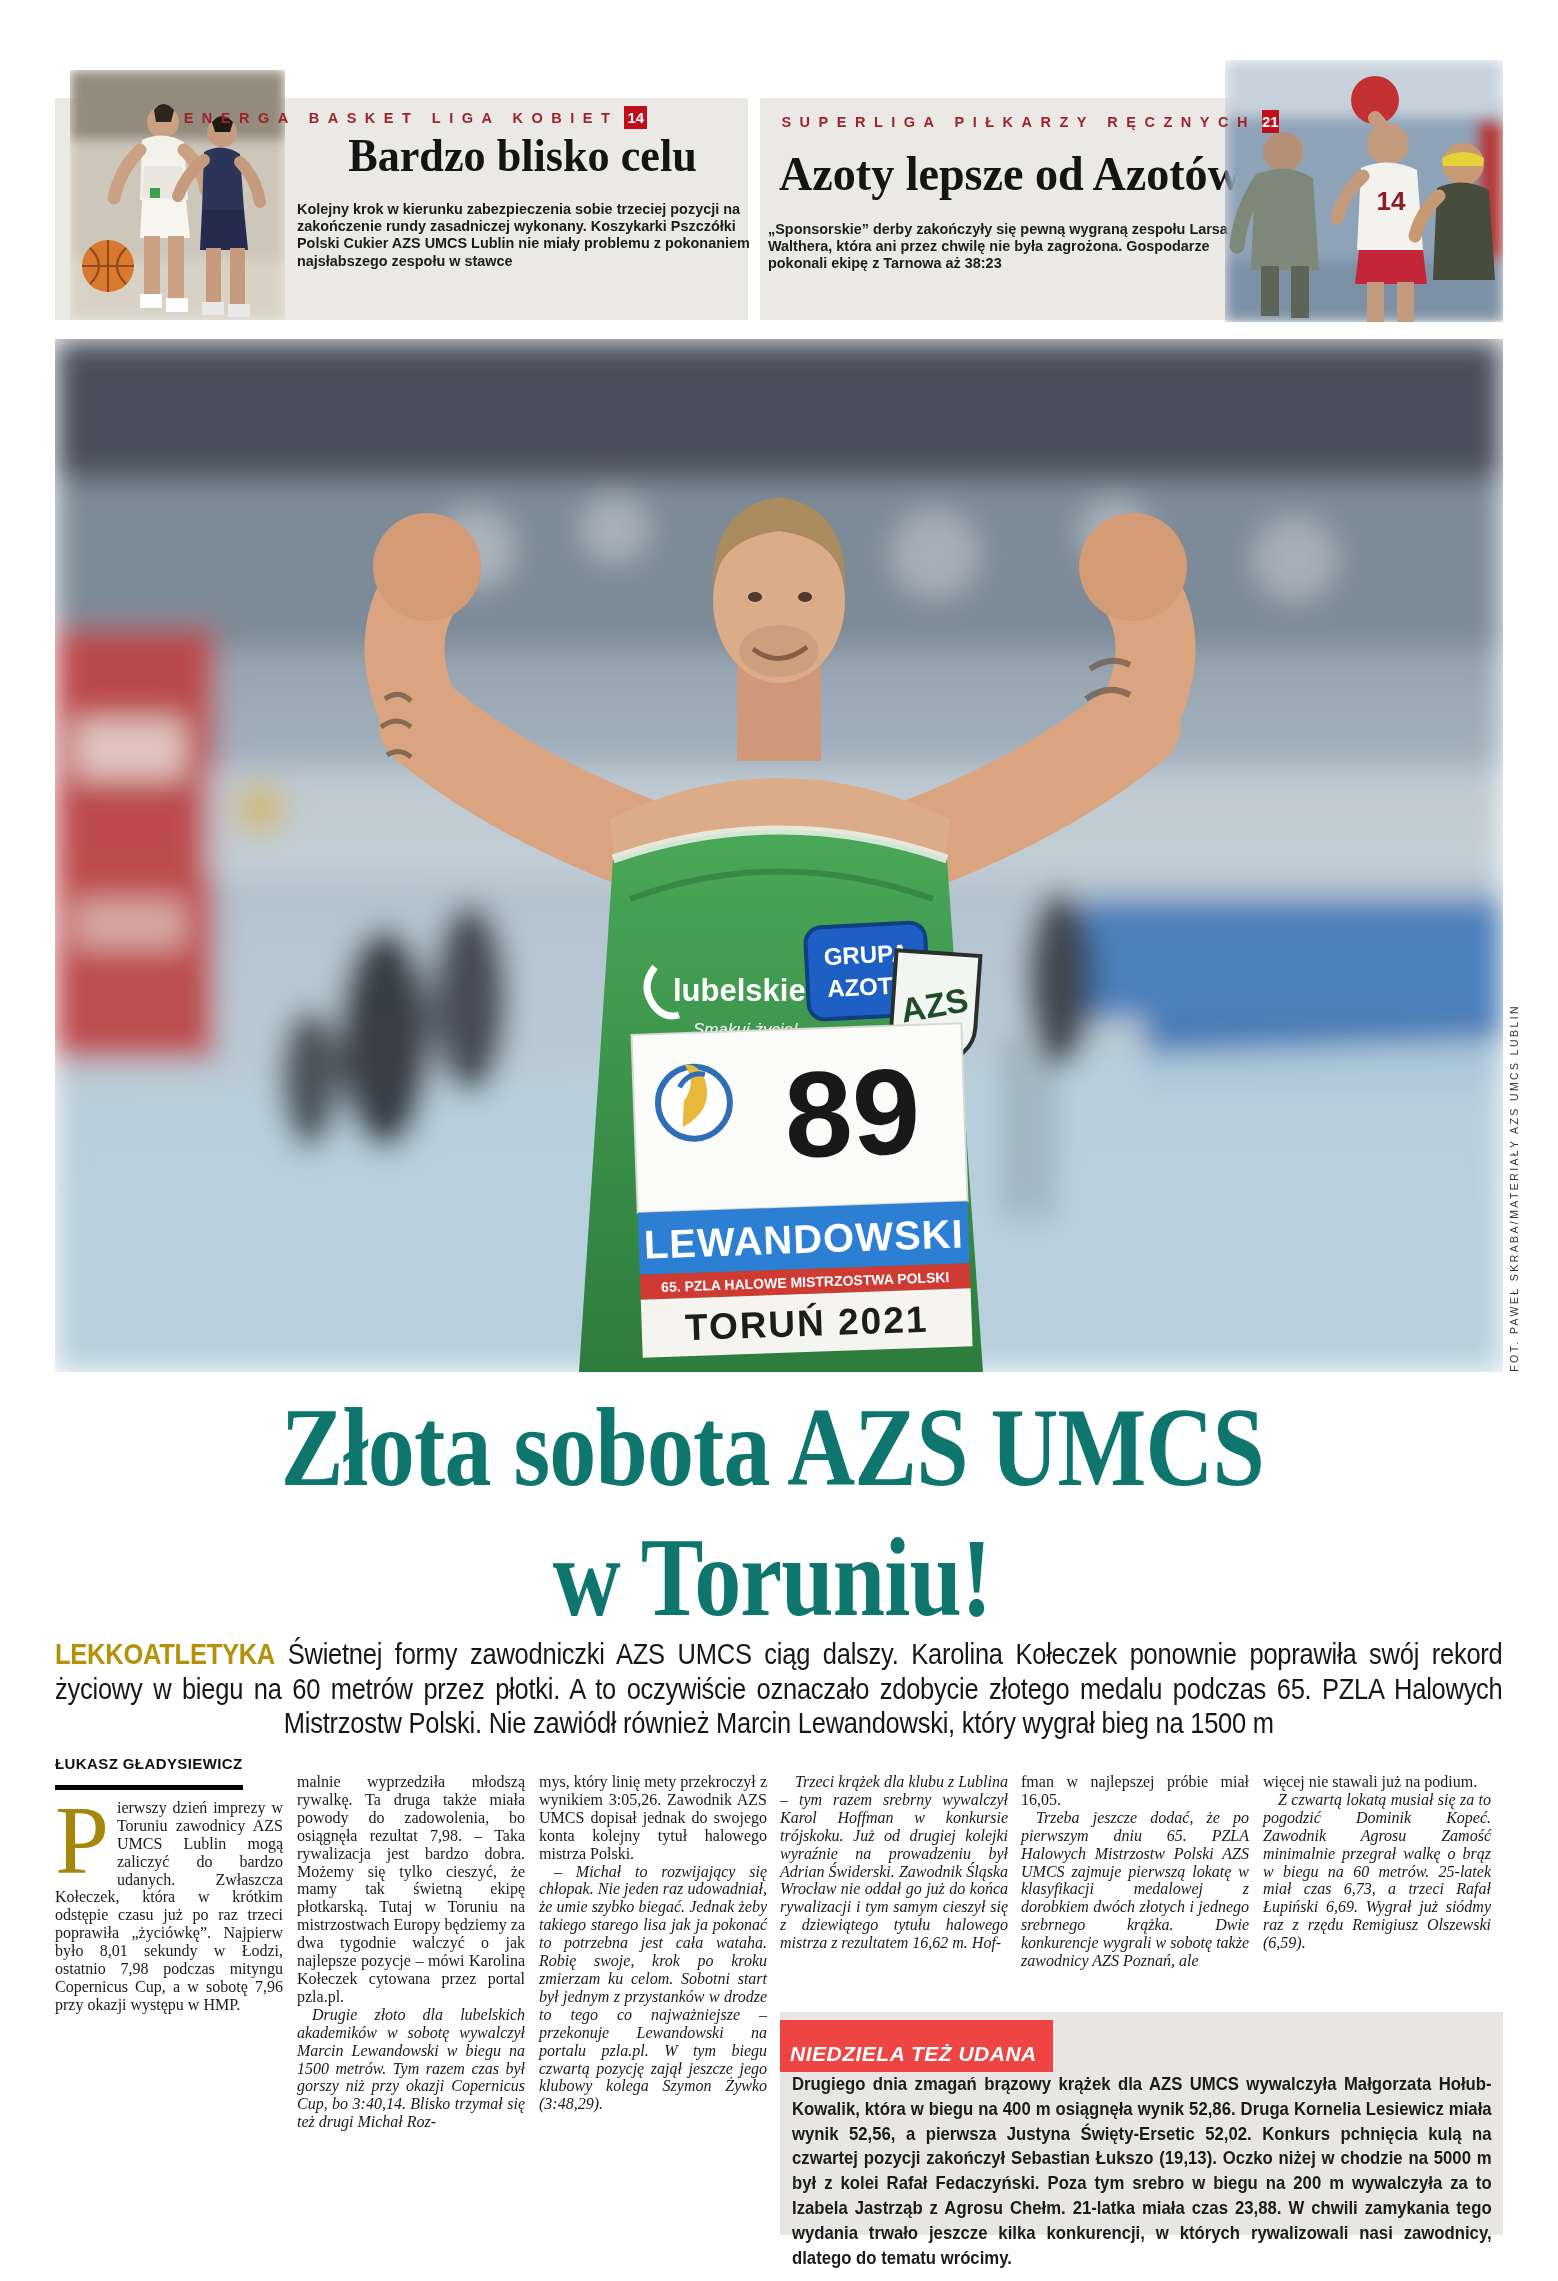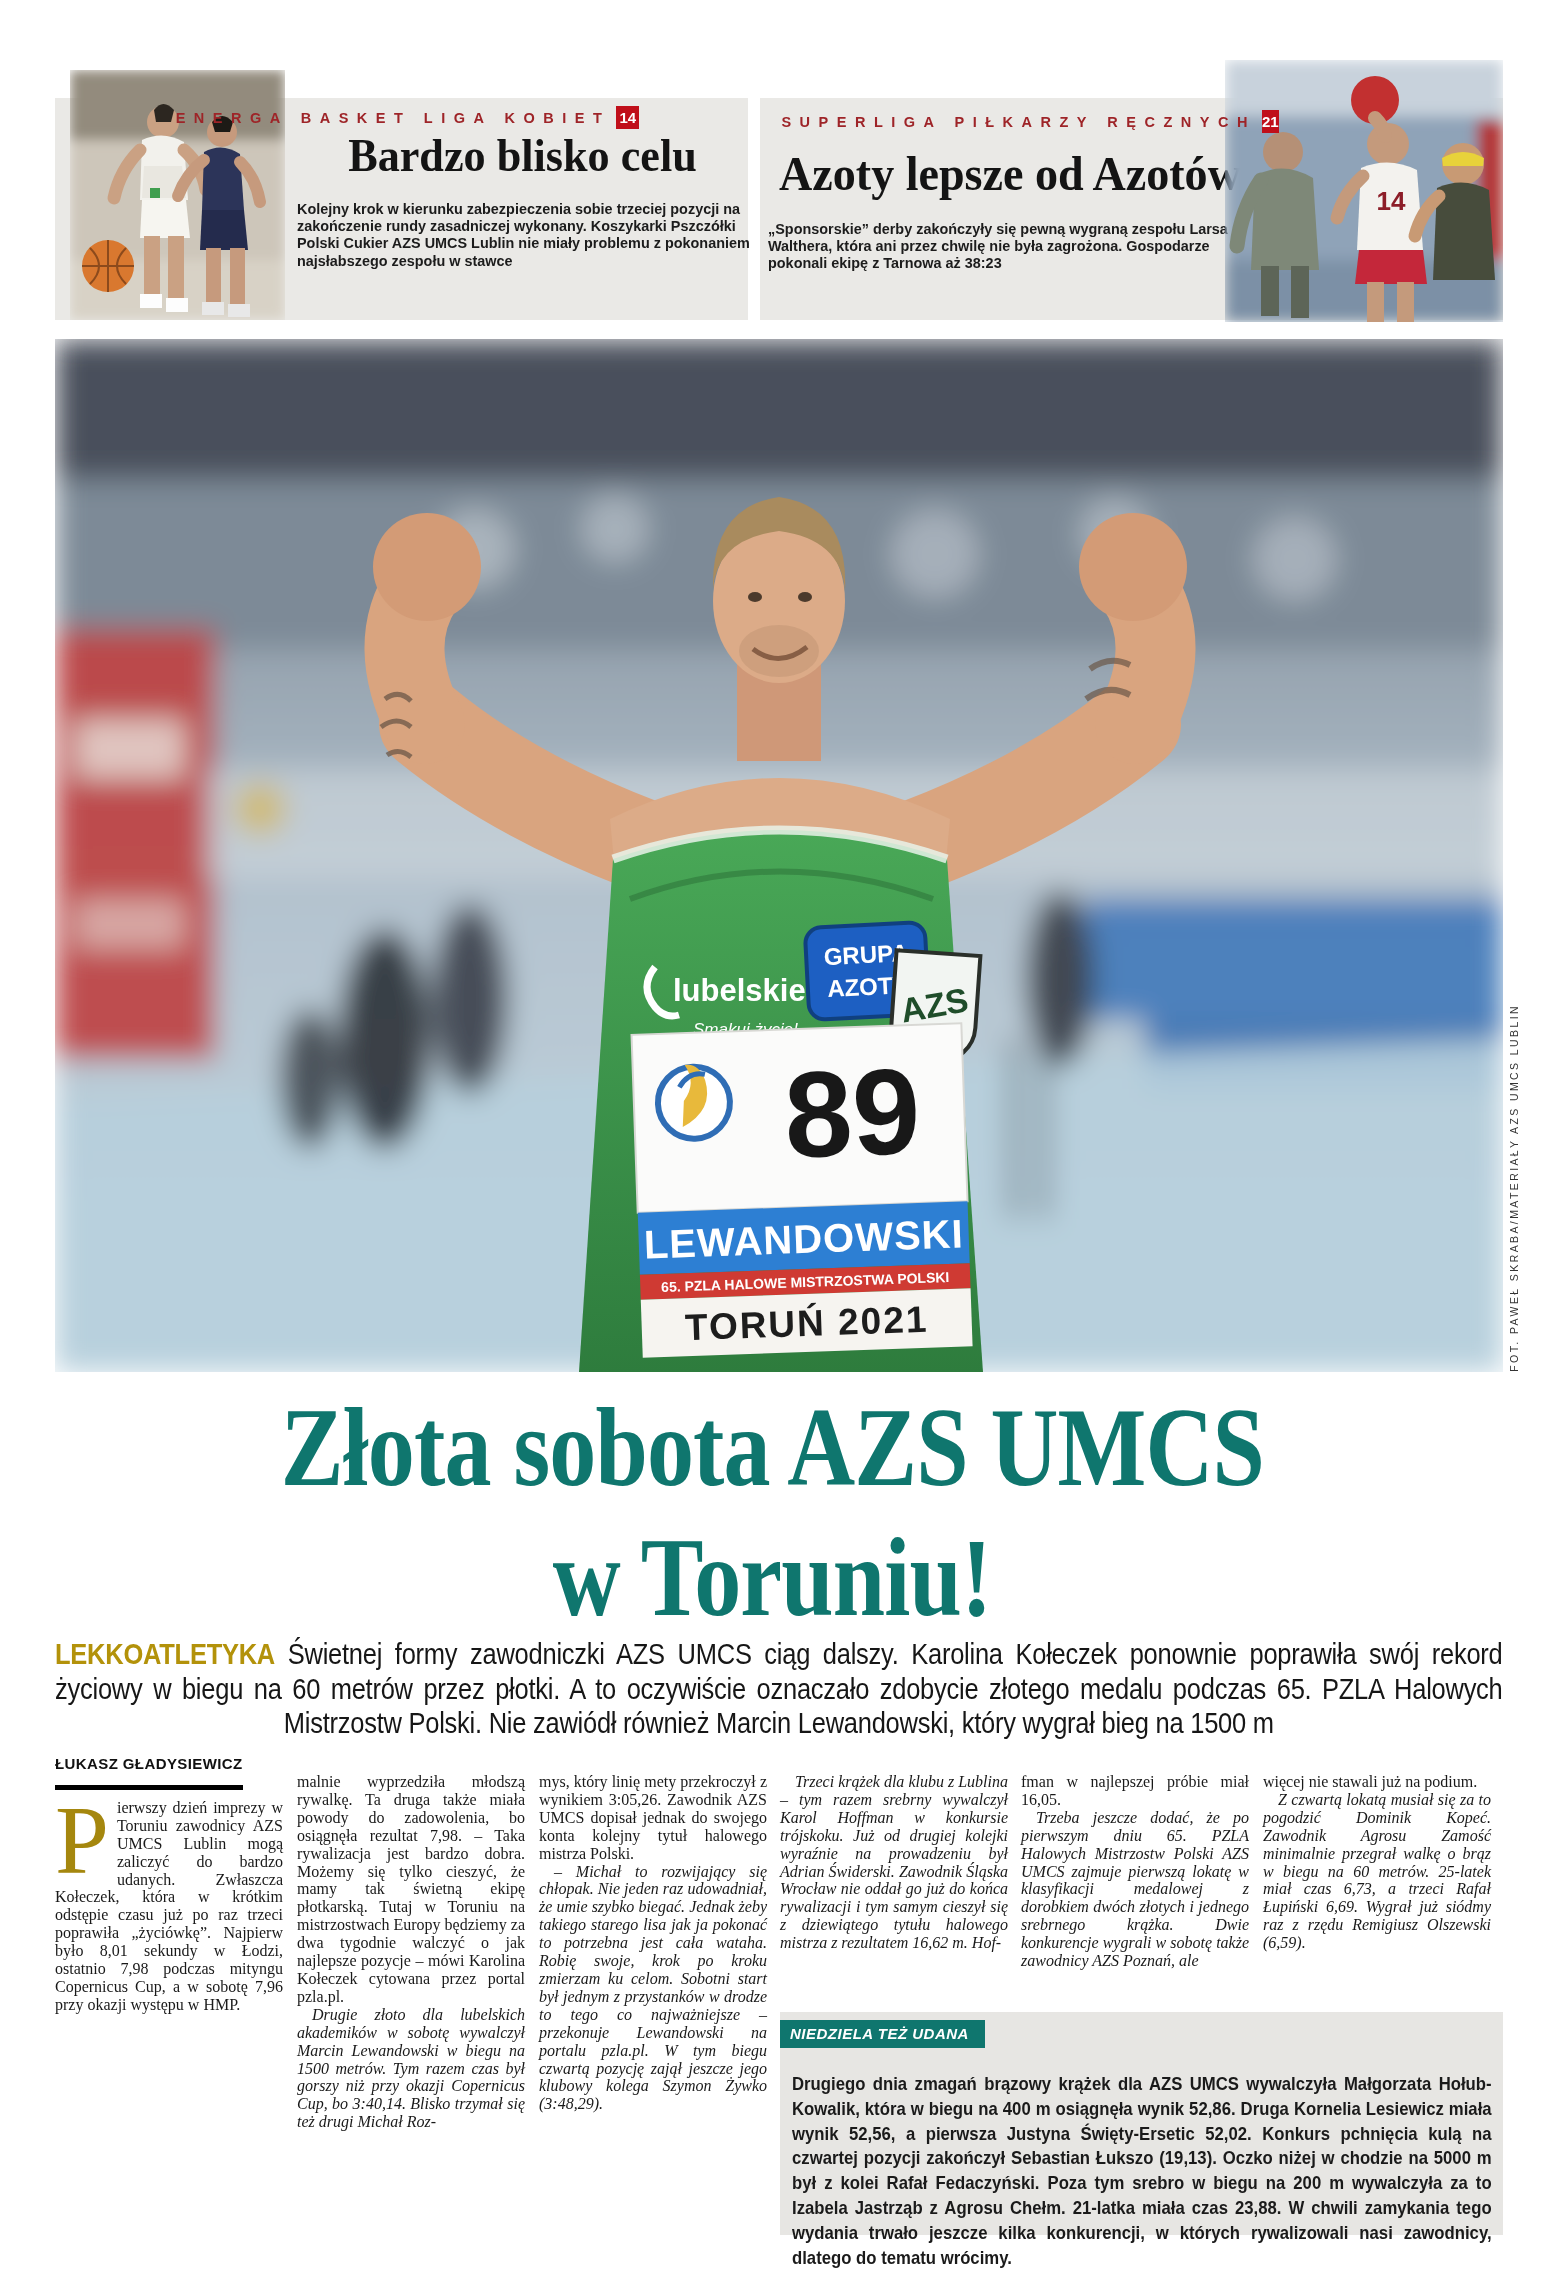--- a/index.html
+++ b/index.html
@@ -45,22 +45,22 @@
     line-height:17.9px;color:#191919;text-align:justify;}
   .col p{margin:0;}
   .col p.ind{text-indent:15px;font-style:italic;}
   .byline{font-family:"Liberation Sans",sans-serif;font-weight:bold;font-size:15px;letter-spacing:.4px;
     color:#111;border-bottom:5px solid #000;display:inline-block;padding-bottom:12px;margin-bottom:9px;}
   .dropcap{float:left;font-family:"Liberation Serif",serif;color:#a5870e;font-size:97px;line-height:72px;
     padding:6px 8px 0 0;font-weight:normal;}
 
   
   .sidebar-box{position:absolute;left:780px;top:2012px;width:723px;height:223px;background:#e7e6e3;}
-  .sidebar-label{position:absolute;left:780px;top:2020px;background:#0f766e;color:#fff;z-index:2;
-    font-weight:bold;font-style:italic;font-size:15px;letter-spacing:.5px;padding:5px 16px 6px 10px;}
+  .sidebar-label{position:absolute;left:780px;top:2020px;background:#ef4444;color:#fff;z-index:2;
+    font-weight:bold;font-style:italic;font-size:21px;letter-spacing:.5px;padding:22px 16px 6px 10px;}
   .sidebar-text{position:absolute;left:792px;top:2072px;width:700px;}
   .sidebar-text .inner{width:795px;transform:scaleX(.88);transform-origin:left top;
     font-weight:bold;font-size:19px;line-height:24.8px;color:#1a1a1a;text-align:justify;}
 
   svg text{font-family:"Liberation Sans",sans-serif;}
 </style>
 </head>
 <body>
 
 <div class="page">
@@ -103,21 +103,21 @@
         <rect x="136" y="178" width="15" height="56" fill="#c69a7d"></rect>
         <rect x="160" y="178" width="15" height="58" fill="#c69a7d"></rect>
         <rect x="132" y="232" width="22" height="13" fill="#e8e8e8"></rect>
         <rect x="158" y="234" width="22" height="13" fill="#e8e8e8"></rect>
       </g>
       <g>
         <circle cx="38" cy="196" r="26" fill="#d9782f"></circle>
         <path d="M12 196 H64 M38 170 V222 M20 178 Q38 196 20 214 M56 178 Q38 196 56 214" stroke="#8c4a1c" stroke-width="2" fill="none"></path>
       </g>
     </svg>
-    <div class="kicker-row" style="left:0;top:8px;width:100%;padding-left:6px;">
+    <div class="kicker-row" style="left:8px;top:8px;width:100%;padding-left:6px;">
       <span class="kicker">ENERGA BASKET LIGA KOBIET</span>
       <span class="page-badge">14</span>
     </div>
     <div class="brief-headline" style="left:240px;top:30px;width:455px;font-size:47px;">Bardzo blisko celu</div>
     <div class="brief-body" style="left:242px;top:102px;width:453px;">
       <div class="inner" style="width:487px;">Kolejny krok w kierunku zabezpieczenia sobie trzeciej pozycji na zakończenie rundy zasadniczej wykonany. Koszykarki Pszczółki Polski Cukier AZS UMCS Lublin nie miały problemu z pokonaniem najsłabszego zespołu w stawce</div>
     </div>
   </div>
 
   <div class="brief brief-right">

